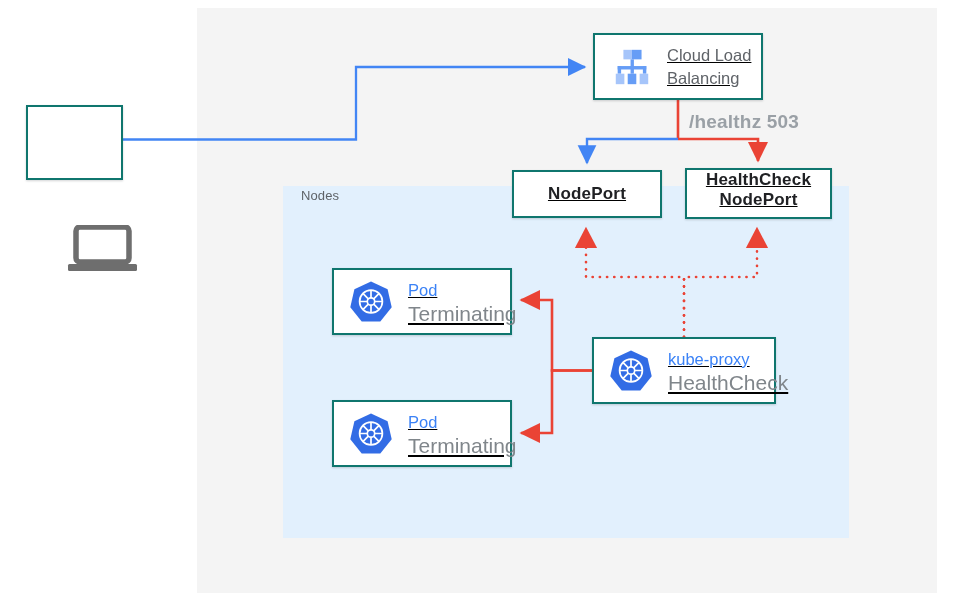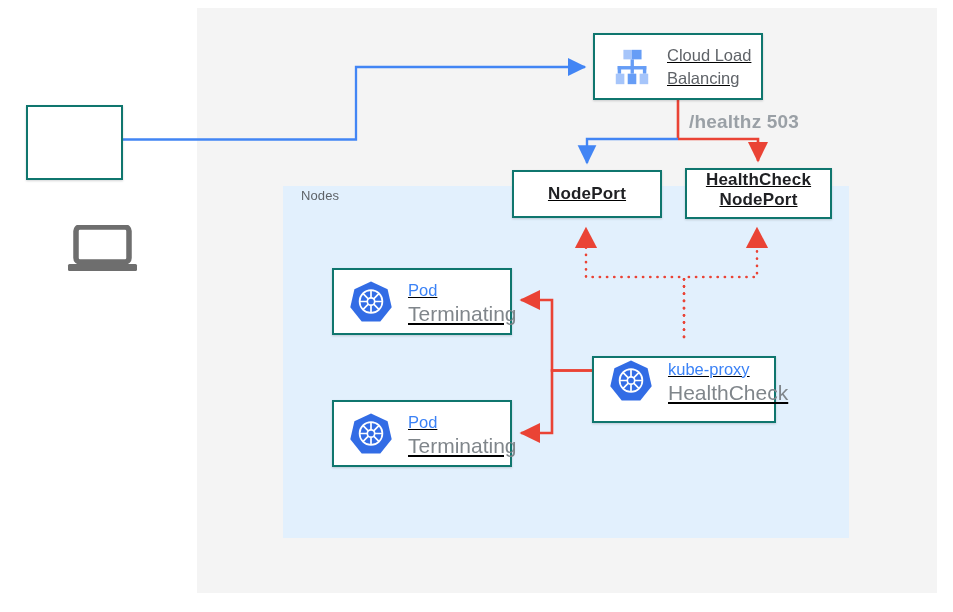--- a/index.html
+++ b/index.html
@@ -14,21 +14,21 @@
   .card{position:absolute;background:#ffffff;border:2px solid #0f766e;
         box-shadow:0 1px 2px rgba(60,64,67,0.22);box-sizing:border-box;text-decoration:underline;}
 
   .client-box{left:26px;top:105px;width:97px;height:75px;}
   .clb-box{left:593px;top:33px;width:170px;height:67px;display:flex;align-items:center;padding-left:10px;}
   .nodeport-box{left:512px;top:170px;width:150px;height:48px;display:flex;align-items:center;justify-content:center;}
   .hc-box{left:685px;top:168px;width:147px;height:51px;display:flex;align-items:flex-start;justify-content:center;}
   .pod-box{left:332px;width:180px;height:67px;display:flex;align-items:center;padding-left:14px;}
   .pod1{top:268px;}
   .pod2{top:400px;}
-  .kproxy-box{left:592px;top:356px;width:184px;height:67px;display:flex;padding-left:14px;}
+  .kproxy-box{left:592px;top:337px;width:184px;height:67px;display:flex;align-items:center;padding-left:14px;}
 
   .bold-label{font-weight:bold;font-size:17px;color:#202124;text-align:center;line-height:20px;letter-spacing:.2px;}
   .txt-wrap{margin-left:14px;}
   .txt-title{font-size:16.5px;color:#3b82f6;line-height:23px;}
   .txt-title.gray{color:#5f6368;}
   .txt-sub{font-size:21px;color:#80868b;line-height:23px;}
 
   .healthz{position:absolute;left:689px;top:111px;font-size:19px;font-weight:bold;color:#9aa0a6;letter-spacing:.2px;}
 
   .icon-laptop{position:absolute;left:38px;top:118px;width:73px;height:48px;}

